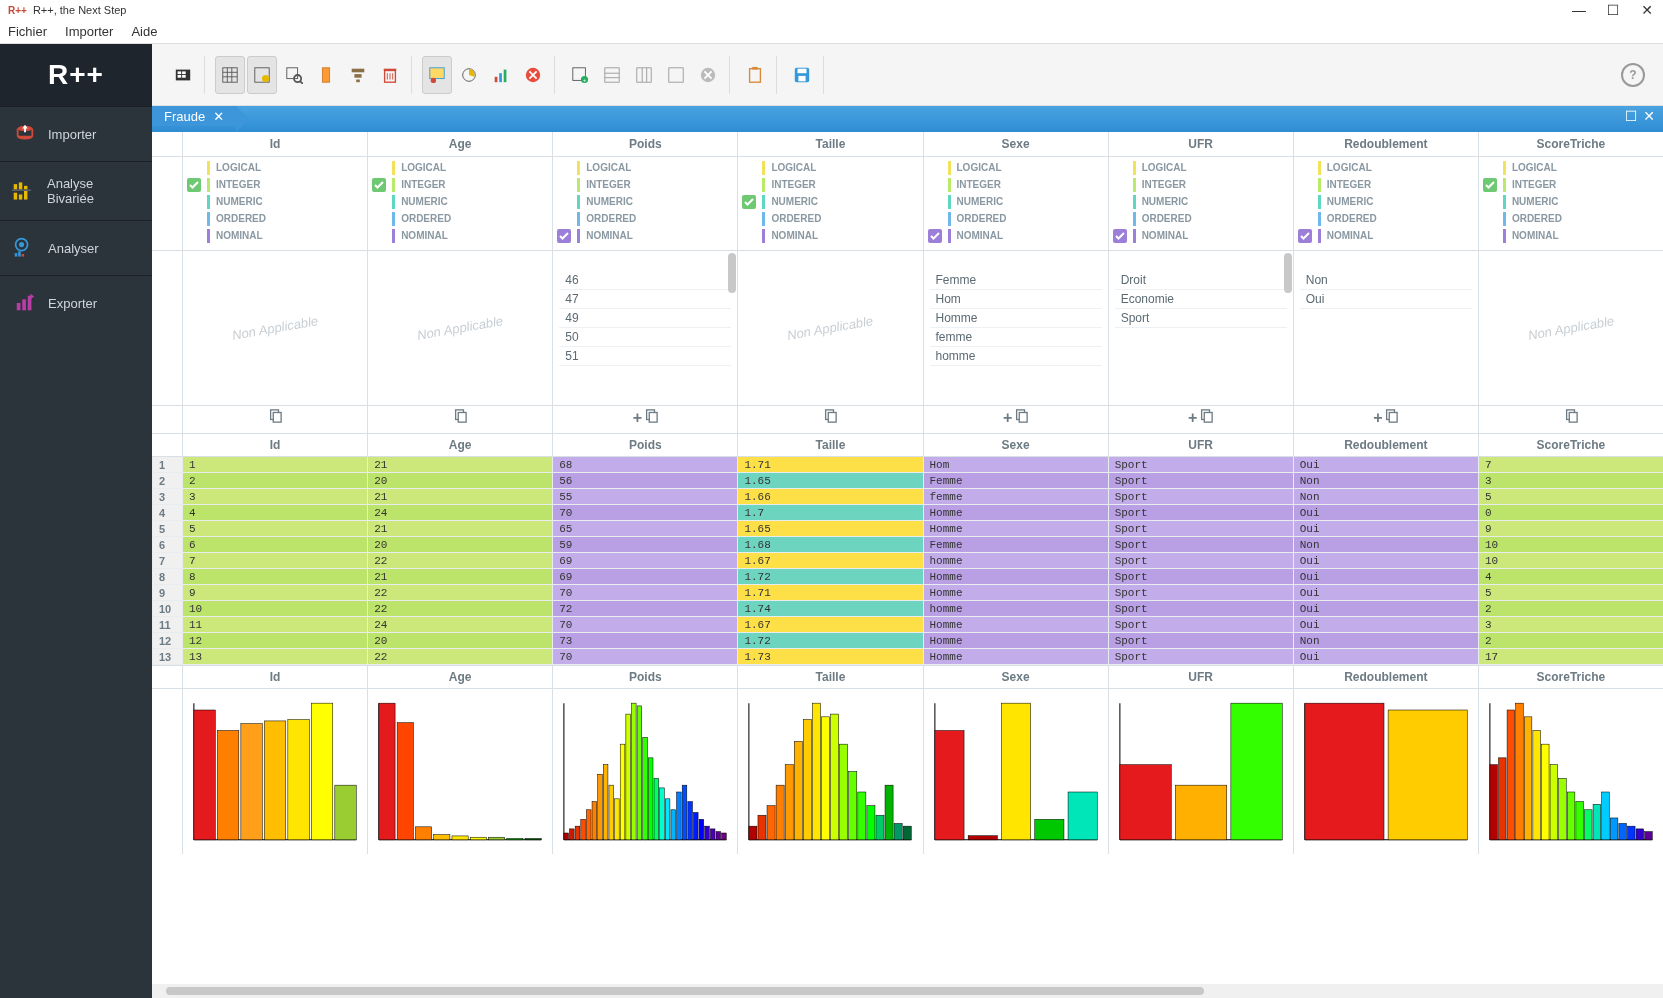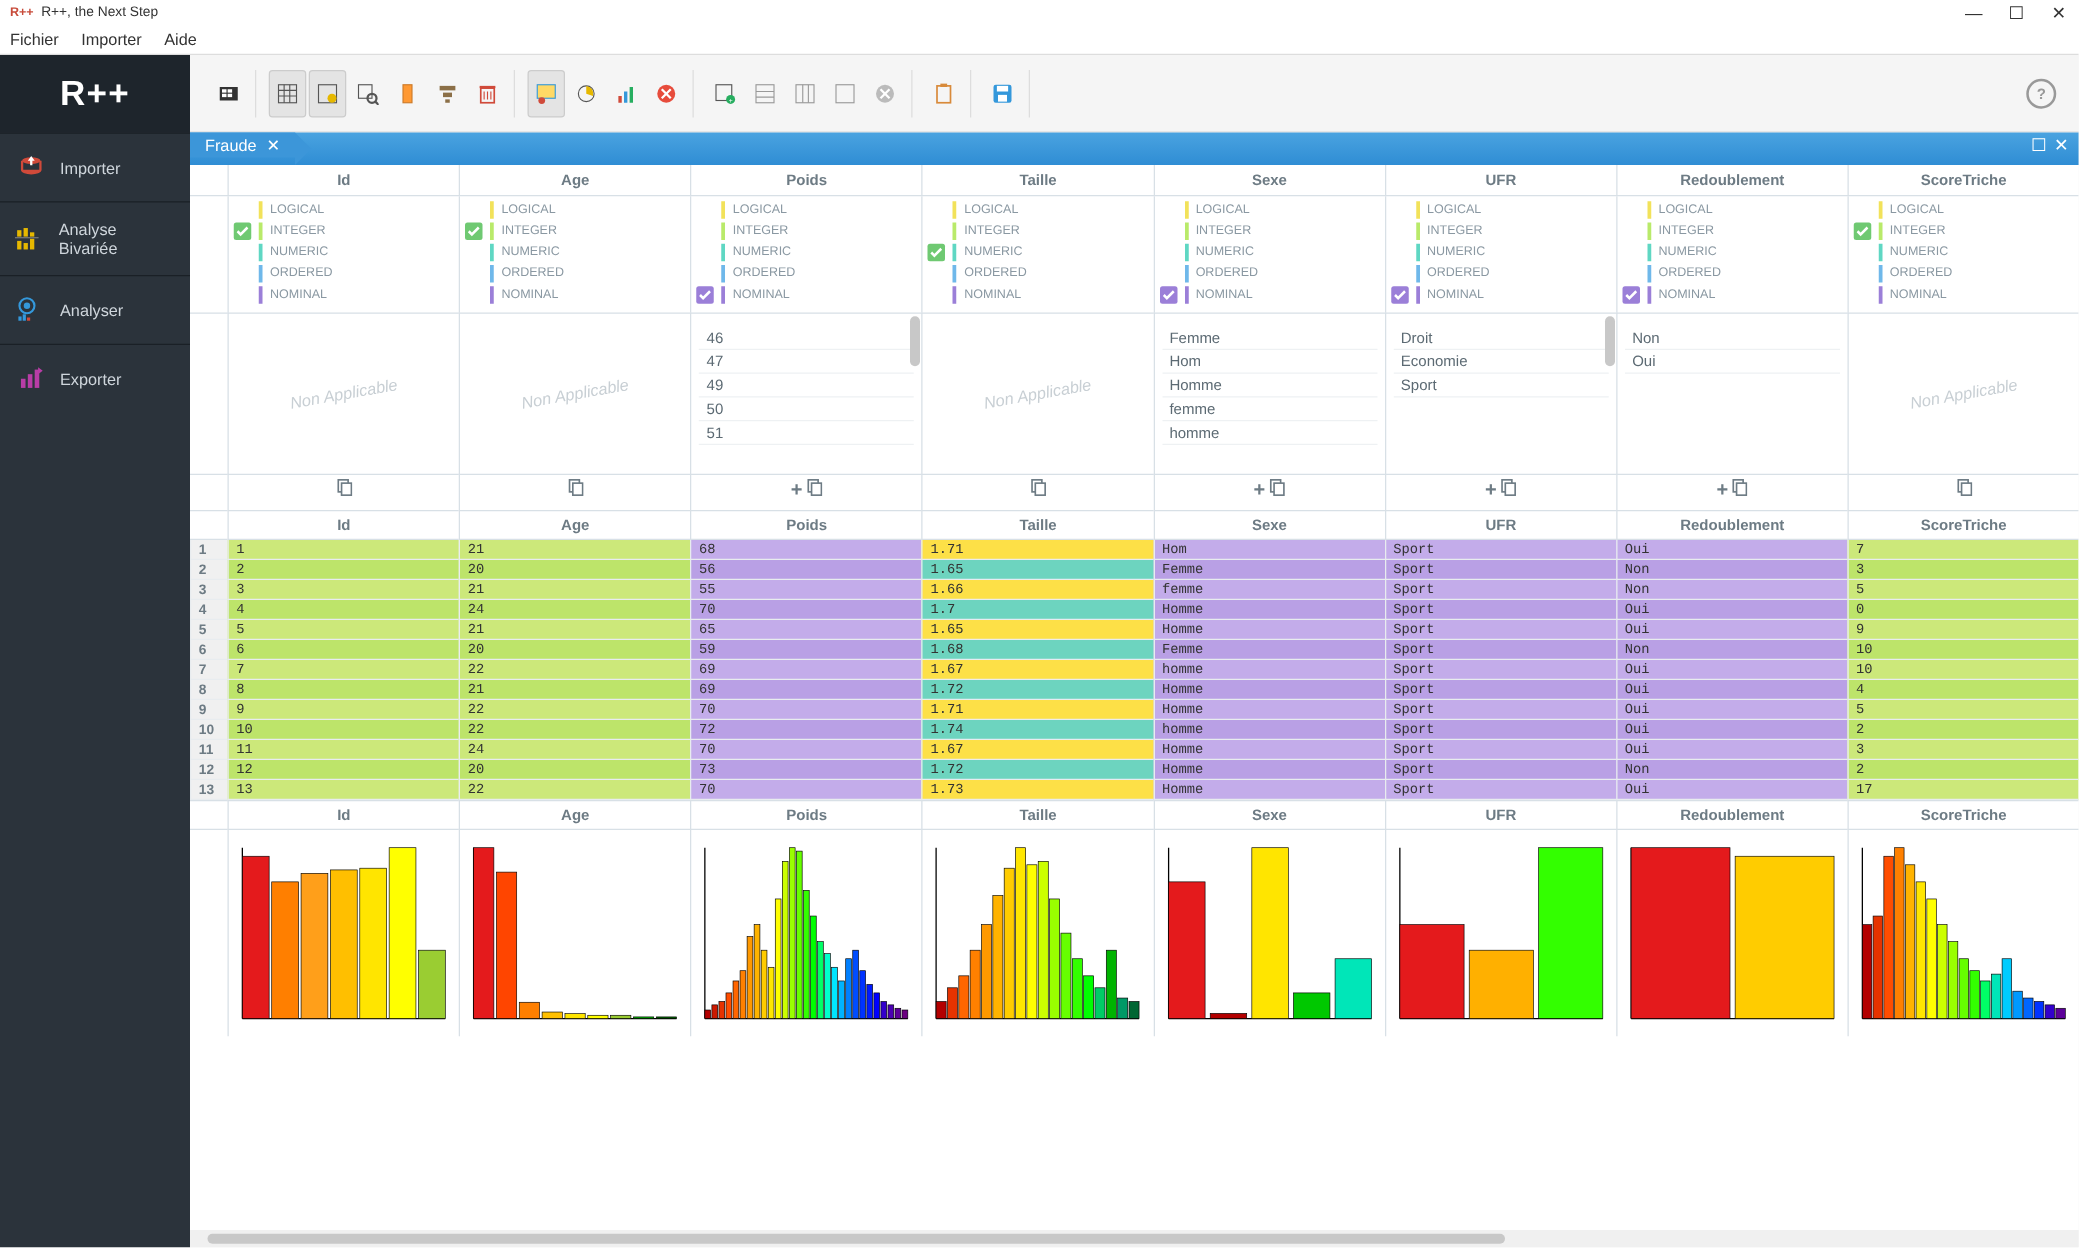--- a/index.html
+++ b/index.html
@@ -37,34 +37,34 @@
 
 
 .cols-header, .cols-types, .cols-values, .cols-actions, .data-header, .charts-header, .charts-row { display: grid; grid-template-columns: 30px repeat(8, 1fr); }
 .cols-header { border-bottom: 1px solid #d8e0e6; }
 .cols-header .hcell { text-align: center; font-weight: bold; padding: 5px 4px; color: #6d7b84; border-left: 1px solid #d8e0e6; font-size: 12px; }
 .cols-header .hcell.idx { border-left: none; background: #fff; }
 
 
 .cols-types .tcell { border-left: 1px solid #d8e0e6; padding: 2px 4px 6px 4px; }
 .cols-types .tcell.idx { border-left: none; }
-.type-row { display: flex; align-items: center; gap: 6px; height: 17px; font-size: 10px; color: #8a98a2; cursor: pointer; }
+.type-row { display: flex; align-items: center; gap: 6px; height: 17px; font-size: 10px; color: #8a98a2; cursor: pointer; font-weight: bold; }
 .type-row .chk { width: 14px; height: 14px; border-radius: 2px; display: flex; align-items: center; justify-content: center; }
 .type-row .chk.checked { background: #6fc972; }
 .type-row .chk.checked-purple { background: #9b7fd8; }
 .type-row .chk svg { display: block; }
 .type-row .bar { width: 3px; height: 14px; }
 .bar-logical { background: #f2e25a; }
 .bar-integer { background: #b9ea6a; }
 .bar-numeric { background: #5fd7c3; }
 .bar-ordered { background: #6fb8ea; }
 .bar-nominal { background: #9b7fd8; }
 
 
-.cols-values .vcell { border-left: 1px solid #d8e0e6; border-top: 1px solid #d8e0e6; border-bottom: 1px solid #d8e0e6; padding: 10px 6px; height: 130px; position: relative; overflow: hidden; }
+.cols-values .vcell { border-left: 1px solid #d8e0e6; border-top: 1px solid #d8e0e6; border-bottom: 1px solid #d8e0e6; padding: 20px 6px; height: 156px; position: relative; overflow: hidden; }
 .cols-values .vcell.idx { border-left: none; }
 .vcell .na-text { position: absolute; top: 50%; left: 50%; transform: translate(-50%, -50%) rotate(-10deg); color: #c8cfd4; font-style: italic; font-size: 13px; }
 .vcell .val-row { padding: 2px 6px; border-bottom: 1px solid #eef1f3; font-size: 12px; color: #5c6a73; }
 .vcell .scrollbar-thumb { position: absolute; right: 1px; top: 2px; width: 8px; height: 40px; background: #c8c8c8; border-radius: 4px; }
 
 
 .cols-actions .acell { text-align: center; padding: 3px 0 6px 0; color: #6d7b84; border-left: 1px solid #d8e0e6; }
 .cols-actions .acell.idx { border-left: none; }
 .acell .plus { font-weight: bold; font-size: 16px; margin-right: 2px; }
 

